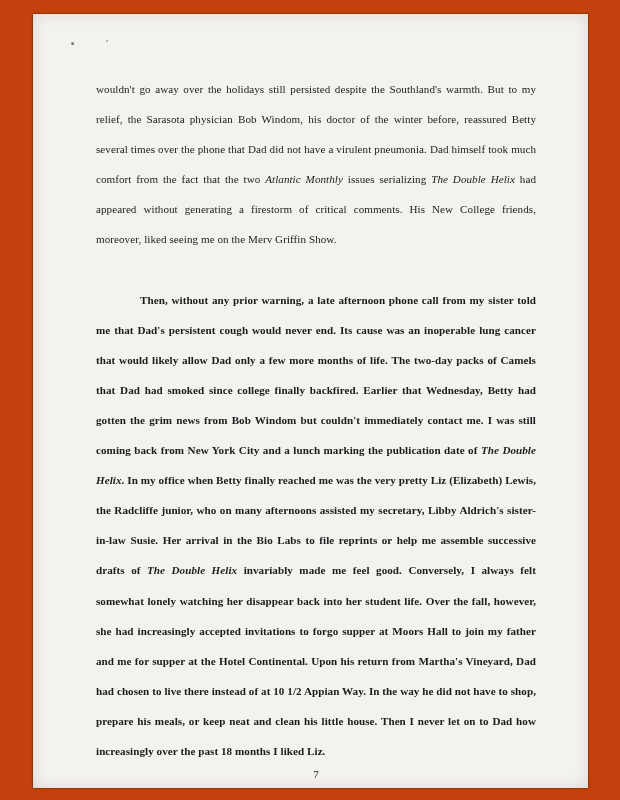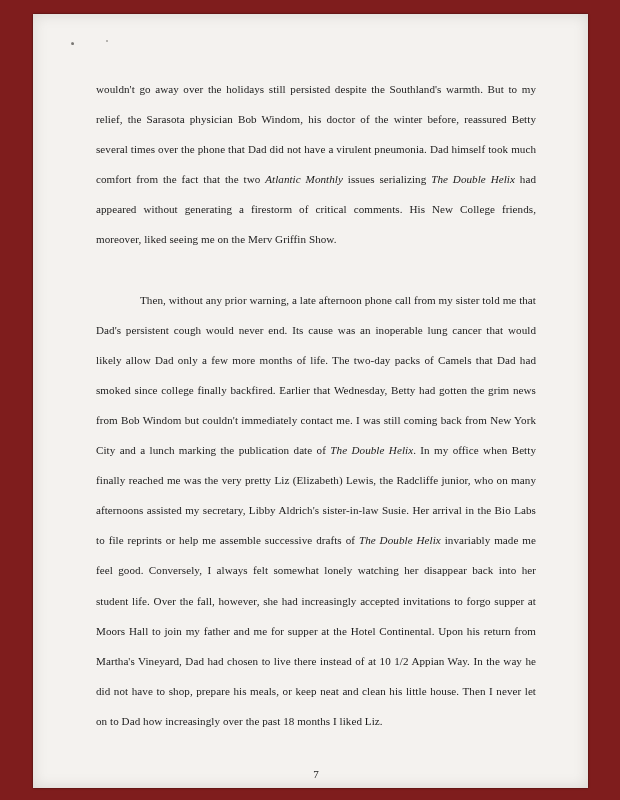--- a/index.html
+++ b/index.html
@@ -10,21 +10,21 @@
     width: 620px;
     height: 800px;
     background: #111113;
     font-family: "Liberation Serif", serif;
     overflow: hidden;
   }
   .scan {
     position: relative;
     width: 620px;
     height: 800px;
-    background: #7f1d1d;
+    background: #c2410c;
   }
   .page {
     position: absolute;
     left: 33px;
     top: 14px;
     width: 555px;
     height: 774px;
     background: #f4f2ef;
     box-shadow: 0 0 2px rgba(0,0,0,0.6);
   }
@@ -52,20 +52,21 @@
   .para {
     margin: 0 0 0 0;
     font-size: 11.1px;
     line-height: 30.1px;
     text-align: justify;
     color: #1b1b1b;
     letter-spacing: 0.005em;
   }
   .para + .para {
     margin-top: 30px;
+    font-weight: bold;
   }
   .para.indent {
     text-indent: 44px;
   }
   .para i {
     font-style: italic;
   }
   .page-number {
     position: absolute;
     left: 0;

